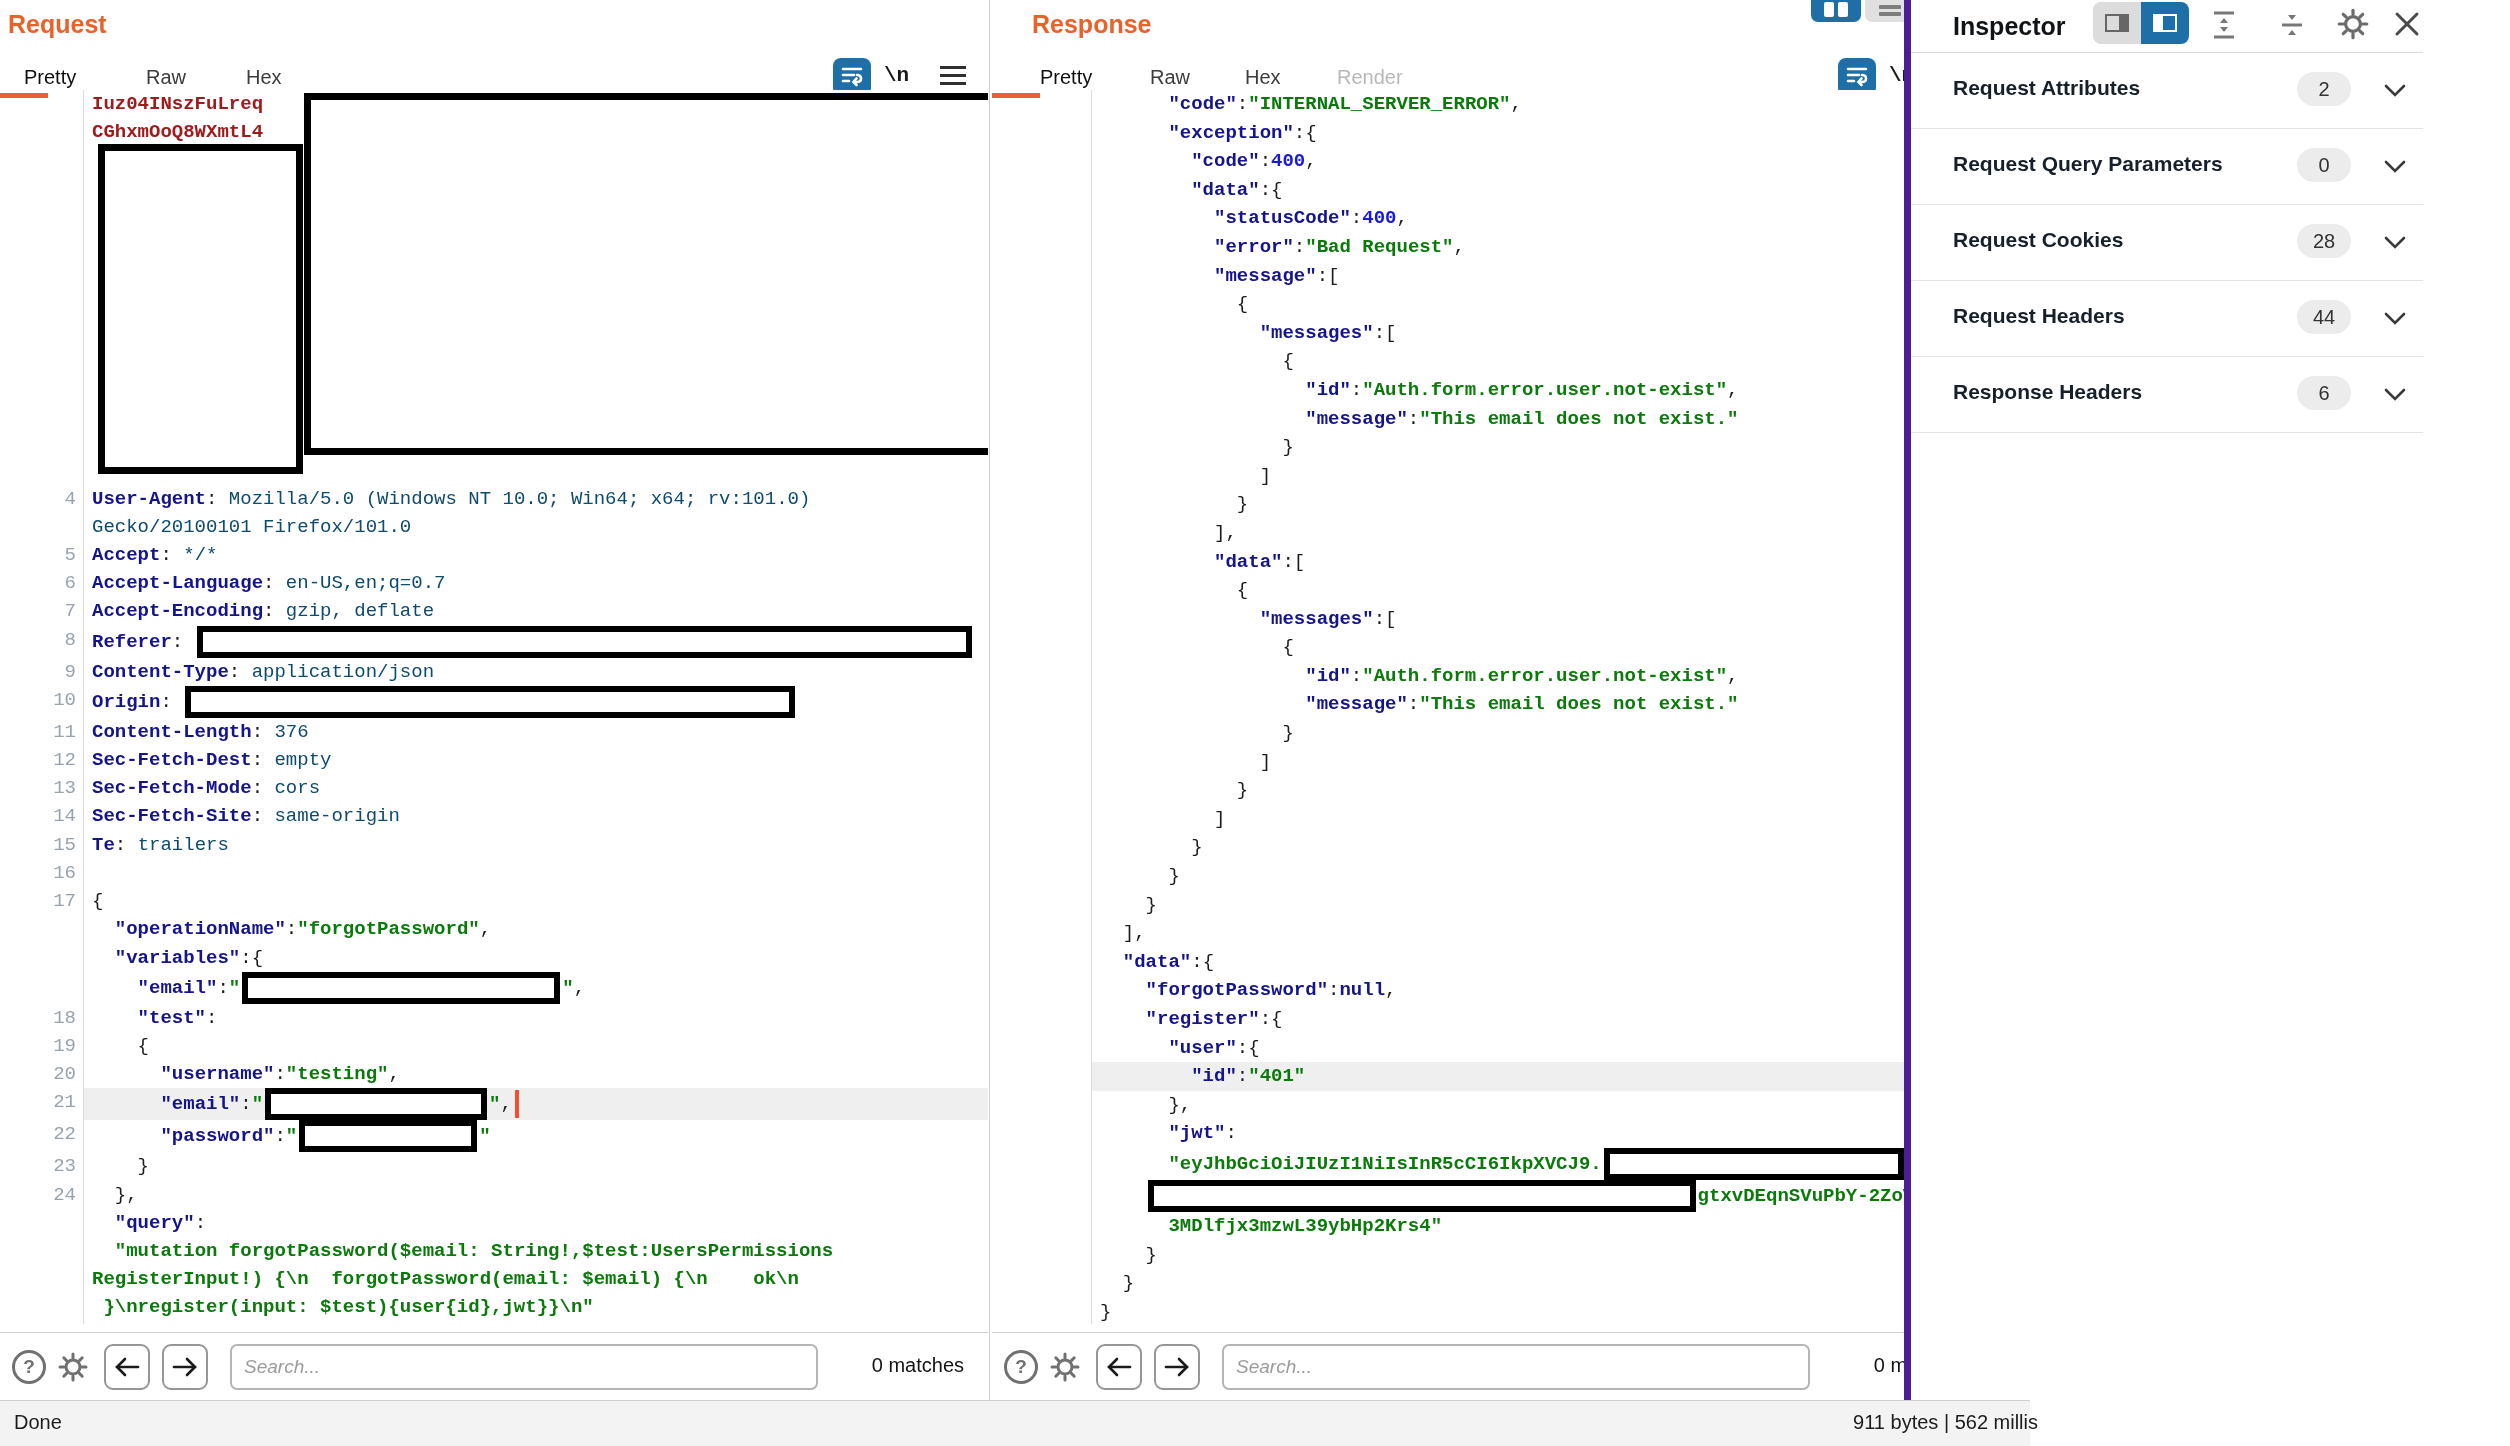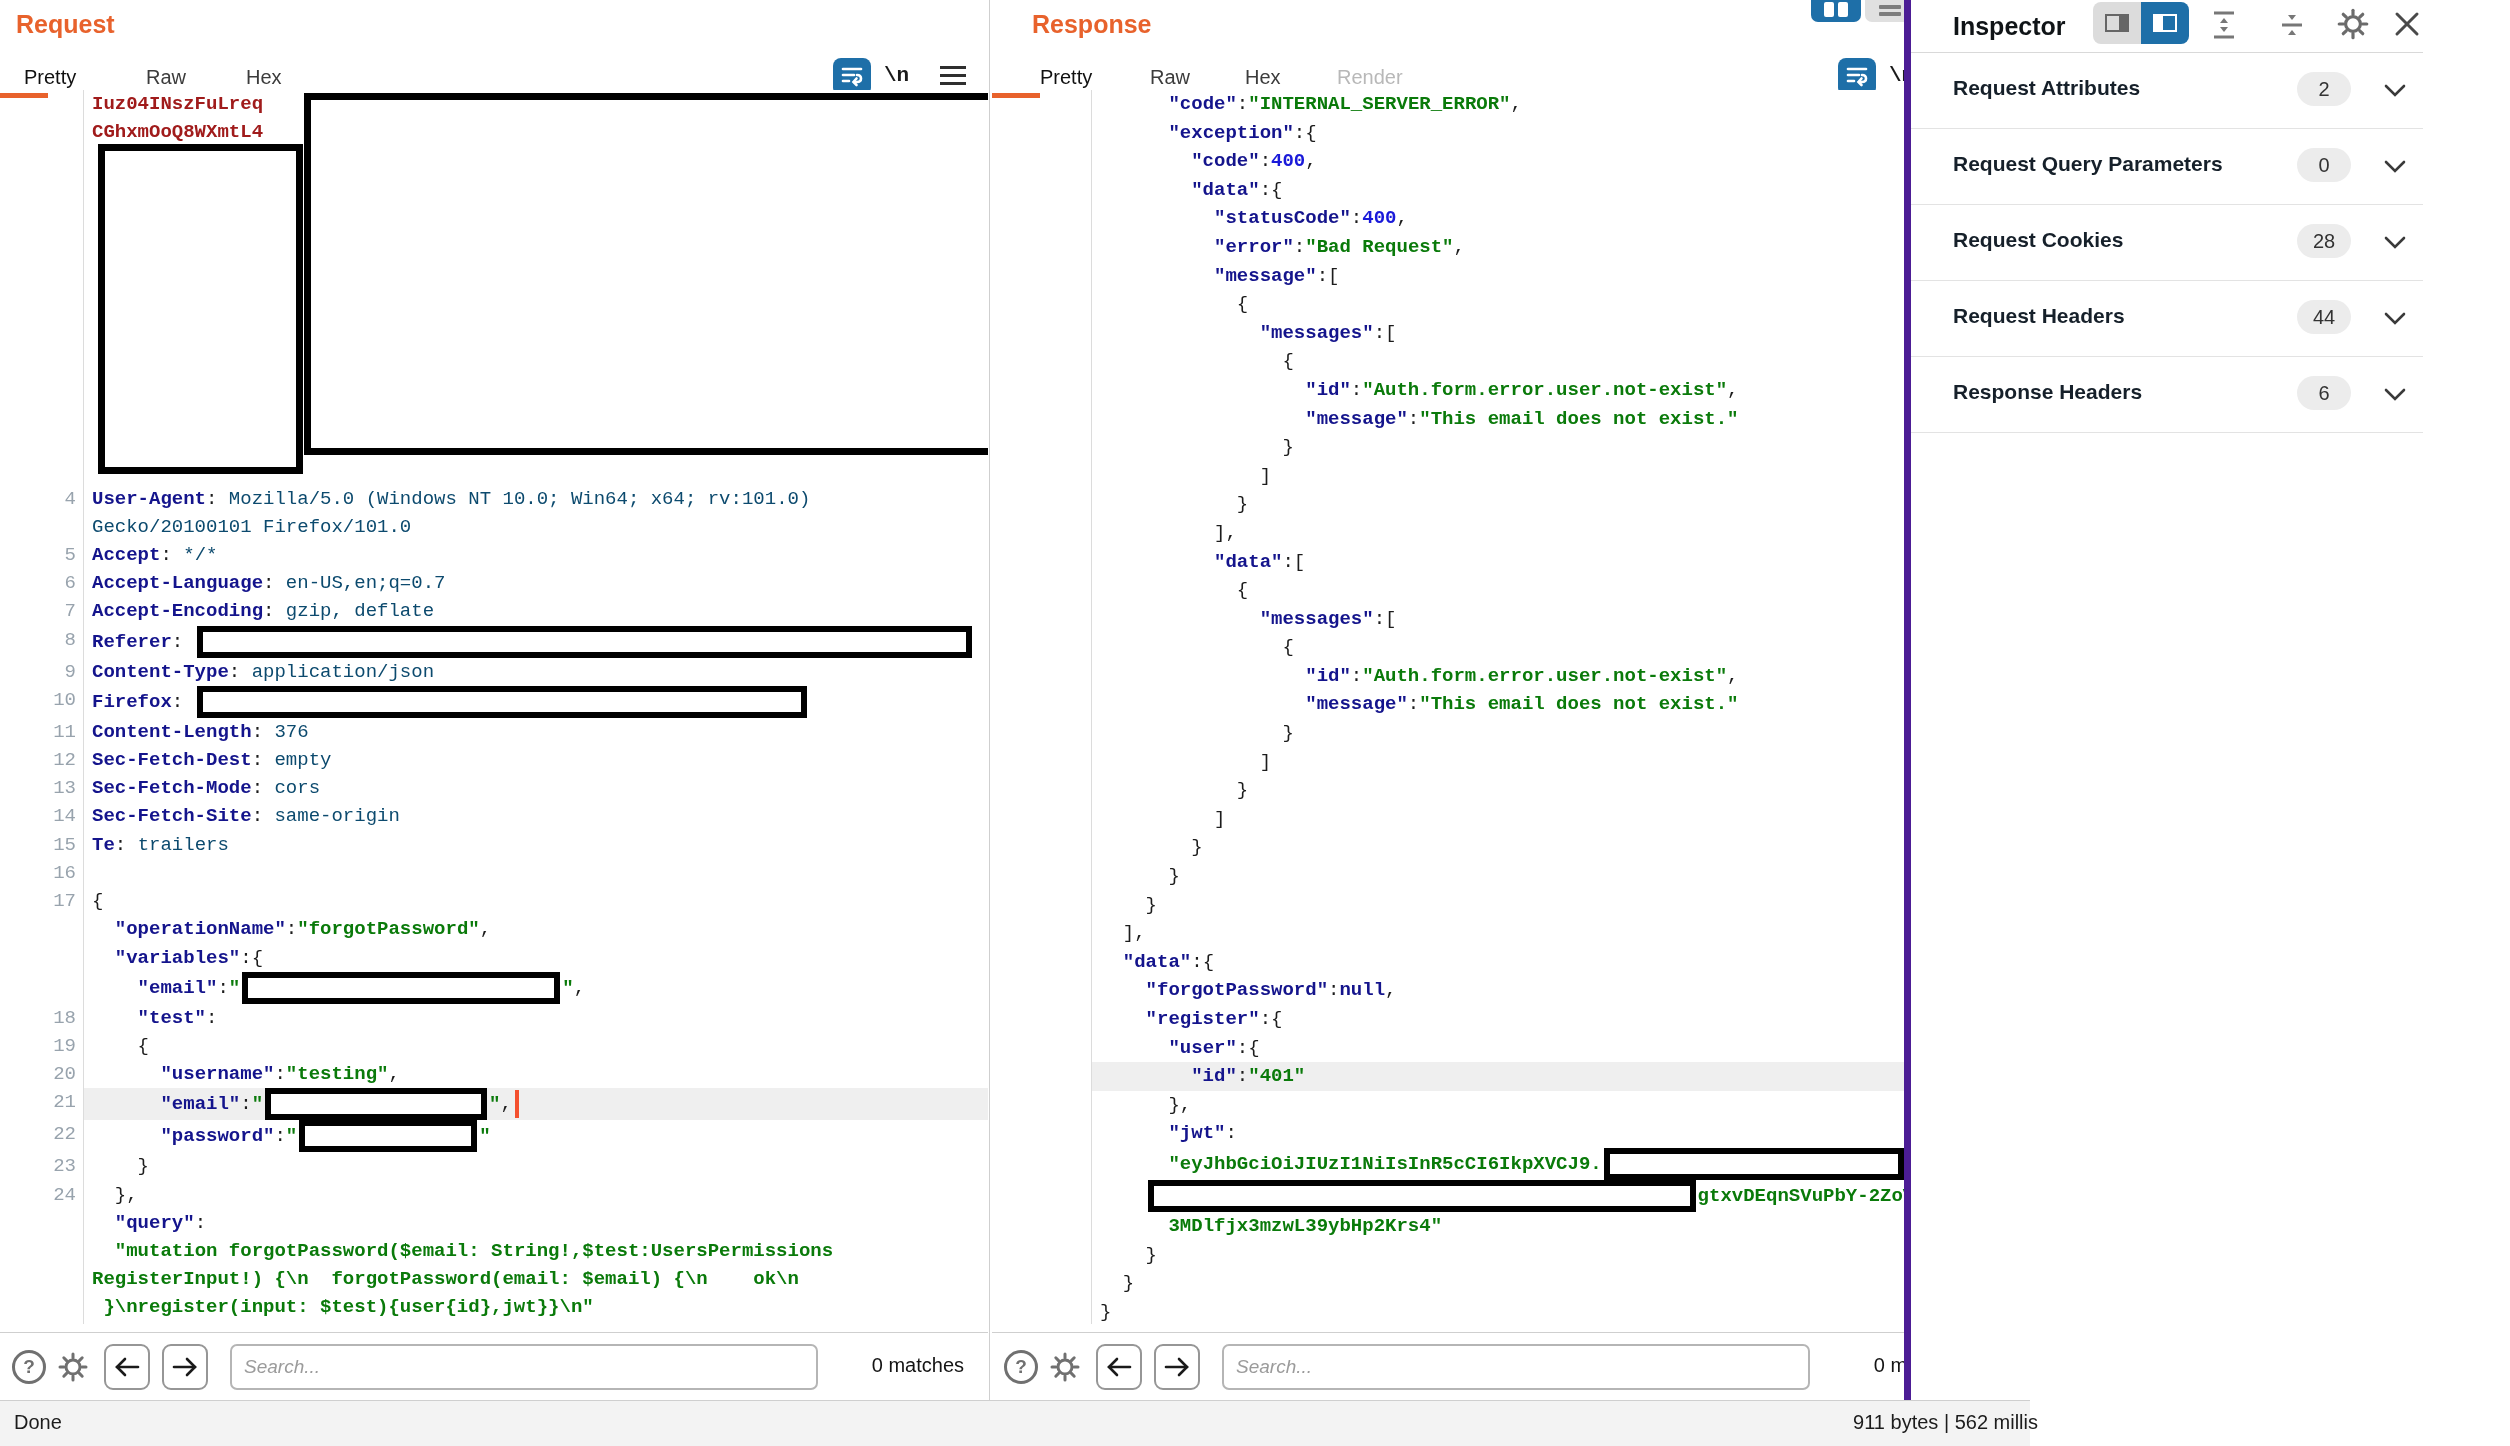--- a/index.html
+++ b/index.html
@@ -5,21 +5,21 @@
   html,body{margin:0;padding:0;background:#ffffff;}
   .app{position:relative;width:2510px;height:1446px;overflow:hidden;background:#ffffff;
        font-family:"Liberation Sans", sans-serif;color:#1f1f1f;}
 
   
   .panel{position:absolute;top:0;height:1400px;background:#fff;}
   .panel-request{left:0;width:988px;}
   .panel-response{left:992px;width:996px;}
   .vdiv{position:absolute;top:0;width:1px;height:1400px;background:#cfcfcf;}
   .panel-title{position:absolute;top:10px;font-size:25px;font-weight:bold;color:#e8622c;}
-  .panel-request .panel-title{left:16px;text-align:right;}
+  .panel-request .panel-title{left:8px;text-align:right;}
   .panel-response .panel-title{left:40px;}
 
   
   .tabs{position:absolute;top:66px;left:0;right:0;height:30px;font-size:20px;color:#3c3c3c;}
   .tab{position:absolute;top:0;cursor:default;}
   .tab.active{color:#101010;}
   .tab.disabled{color:#b8b8b8;}
   .tabline{position:absolute;top:96px;left:0;right:0;height:1px;background:#d6d6d6;}
   .tab-underline{position:absolute;top:93px;left:0;height:5px;background:#e8622c;}
   .panel-request .tab-underline{width:118px;}
@@ -228,21 +228,21 @@
         <div class="code-row">
           <span class="gutter">8</span>
           <span class="code-content"><span class="tk-k">Referer</span><span class="tk-p">: </span><span class="redact" style="width: 775px;"></span></span>
         </div>
         <div class="code-row">
           <span class="gutter">9</span>
           <span class="code-content"><span class="tk-k">Content-Type</span><span class="tk-p">: </span><span class="tk-v">application/json</span></span>
         </div>
         <div class="code-row">
           <span class="gutter">10</span>
-          <span class="code-content"><span class="tk-k">Firefox</span><span class="tk-p">: </span><span class="redact" style="width: 610px;"></span></span>
+          <span class="code-content"><span class="tk-k">Origin</span><span class="tk-p">: </span><span class="redact" style="width: 610px;"></span></span>
         </div>
         <div class="code-row">
           <span class="gutter">11</span>
           <span class="code-content"><span class="tk-k">Content-Length</span><span class="tk-p">: </span><span class="tk-v">376</span></span>
         </div>
         <div class="code-row">
           <span class="gutter">12</span>
           <span class="code-content"><span class="tk-k">Sec-Fetch-Dest</span><span class="tk-p">: </span><span class="tk-v">empty</span></span>
         </div>
         <div class="code-row">

